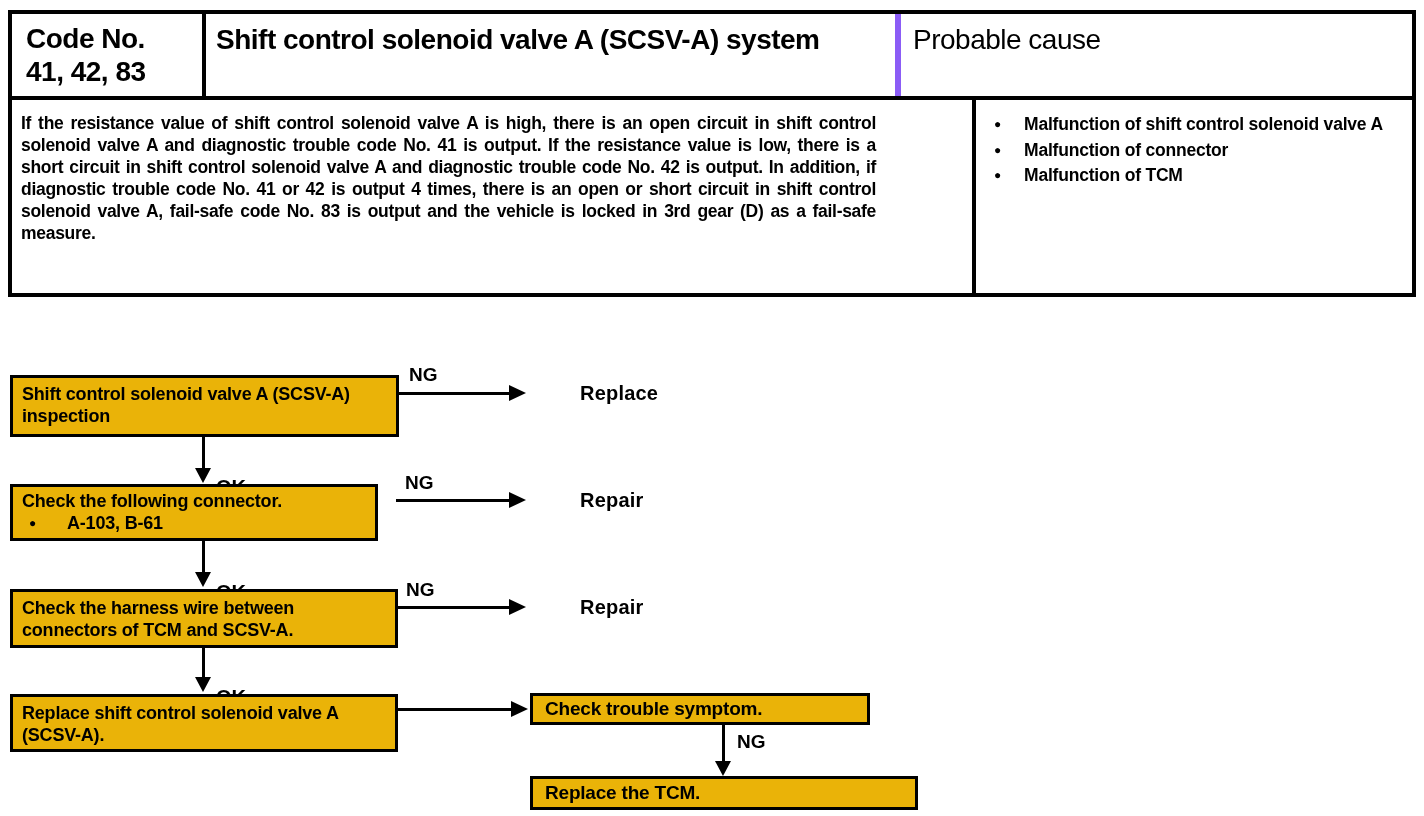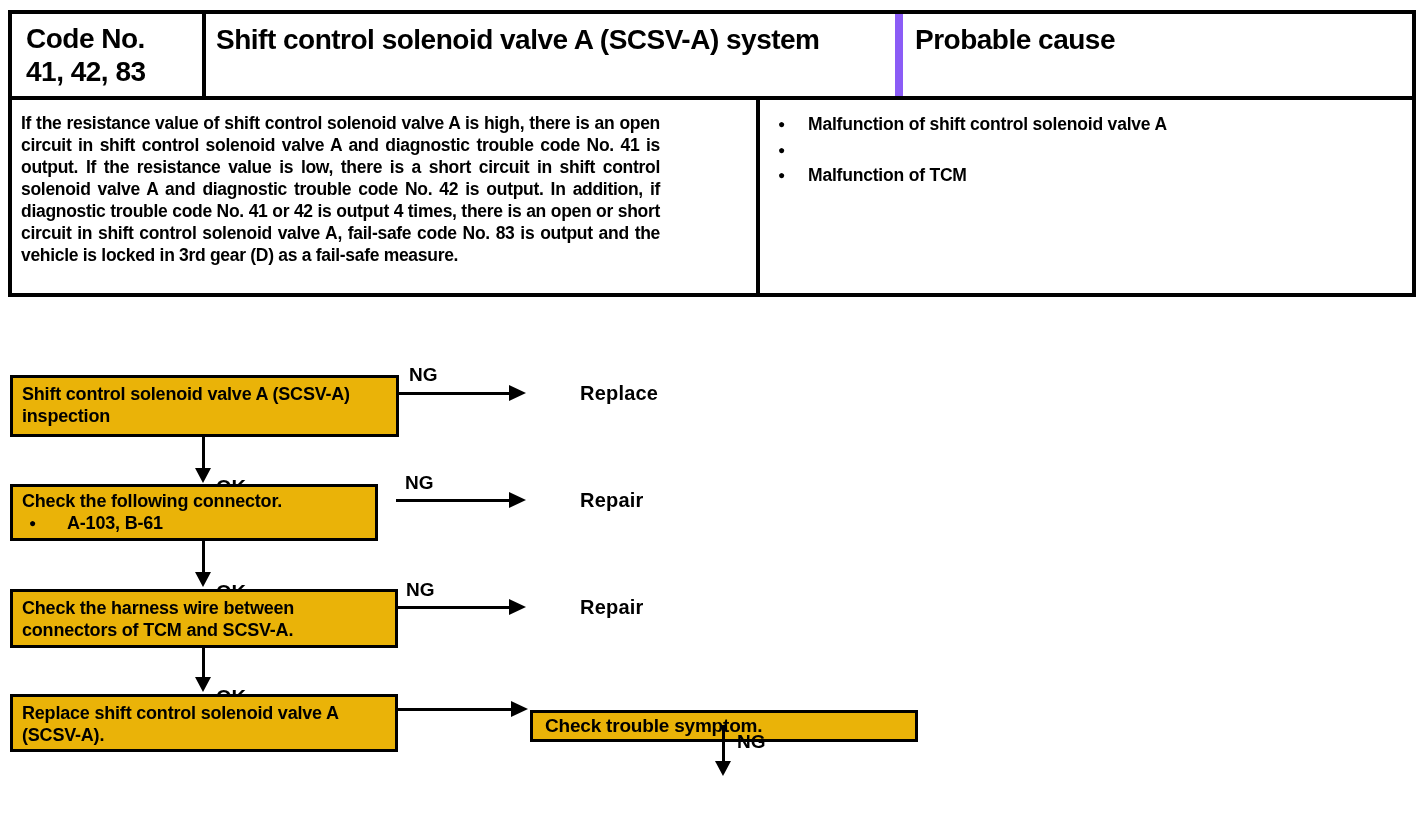--- a/index.html
+++ b/index.html
@@ -18,26 +18,26 @@
   .cell { box-sizing:border-box; }
   .code-cell {
     width:194px; border-right:4px solid #000; padding:8px 6px 0 14px;
     font-size:28px; font-weight:bold; line-height:33px; letter-spacing:-0.5px;
   }
   .system-cell {
     width:689px; padding:10px 8px 0 10px;
     font-size:28px; font-weight:bold; letter-spacing:-0.5px;
   }
   .cause-head-cell {
-    flex:1; border-left:8px solid #8b5cf6; padding:10px 8px 0 12px;
-    font-size:28px; font-weight:bold; letter-spacing:-0.5px;
+    flex:1; border-left:6px solid #8b5cf6; padding:10px 8px 0 12px;
+    font-size:28px; font-weight:normal; letter-spacing:-0.5px;
   }
   .tbody { display:flex; height:193px; }
   .desc-cell {
-    width:748px; border-right:4px solid #000; padding:12px 96px 8px 9px;
+    width:964px; border-right:4px solid #000; padding:12px 96px 8px 9px;
     font-size:17.5px; font-weight:bold; line-height:22px; text-align:justify;
     letter-spacing:-0.3px;
   }
   .cause-cell { flex:1; padding:12px 10px 8px 18px; font-size:17.5px; font-weight:bold; }
   .cause-item { display:flex; line-height:25.5px; letter-spacing:-0.2px; }
   .blt { font-size:12px; width:30px; flex:0 0 30px; line-height:25.5px; }
 
   
   .fbox {
     position:absolute; border:3px solid #000; background:#eab308; box-sizing:border-box;
@@ -78,20 +78,21 @@
     </div>
     <div class="tbody">
       <div class="cell desc-cell">If the resistance value of shift control solenoid valve A is high, there is an open circuit in shift control solenoid valve A and diagnostic trouble code No. 41 is output.  If the resistance value is low, there is a short circuit in shift control solenoid valve A and diagnostic trouble code No. 42 is output.  In addition, if diagnostic trouble code No. 41 or 42 is output 4 times, there is an open or short circuit in shift control solenoid valve A, fail-safe code No. 83 is output and the vehicle is locked in 3rd gear (D) as a fail-safe measure.</div>
       <div class="cell cause-cell">
         <div class="cause-item">
           <span class="blt">●</span>
           <span>Malfunction of shift control solenoid valve A</span>
         </div>
         <div class="cause-item">
           <span class="blt">●</span>
+          <span>Malfunction of connector</span>
         </div>
         <div class="cause-item">
           <span class="blt">●</span>
           <span>Malfunction of TCM</span>
         </div>
       </div>
     </div>
   </div>
 
   <div class="fbox" style="left:10px;top:375px;width:389px;height:62px;">
@@ -123,20 +124,23 @@
   <div class="lbl lbl-ng" style="left:406px;top:579px;">NG</div>
   <div class="lbl lbl-result" style="left:540px;top:596px;">Repair</div>
   <div class="varrow" style="left:202px;top:648px;height:30px;"></div>
   <div class="lbl lbl-ok" style="left:216px;top:650px;">OK</div>
 
   <div class="fbox" style="left:10px;top:694px;width:388px;height:58px;">
     <div>Replace shift control solenoid valve A (SCSV-A).</div>
   </div>
   <div class="harrow" style="left:398px;top:708px;width:114px;"></div>
 
-  <div class="fbox" style="left:530px;top:710px;width:388px;height:32px;padding:2px 12px;font-size:19px;">
+  <div class="fbox" style="left:530px;top:693px;width:340px;height:32px;padding:2px 12px;font-size:19px;">
     <div>Check trouble symptom.</div>
   </div>
   <div class="varrow" style="left:722px;top:725px;height:37px;"></div>
   <div class="lbl lbl-ng" style="left:737px;top:731px;">NG</div>
 
+  <div class="fbox" style="left:530px;top:776px;width:388px;height:34px;padding:3px 12px;font-size:19px;">
+    <div>Replace the TCM.</div>
+  </div>
 
 </div>
 
 </body></html>

